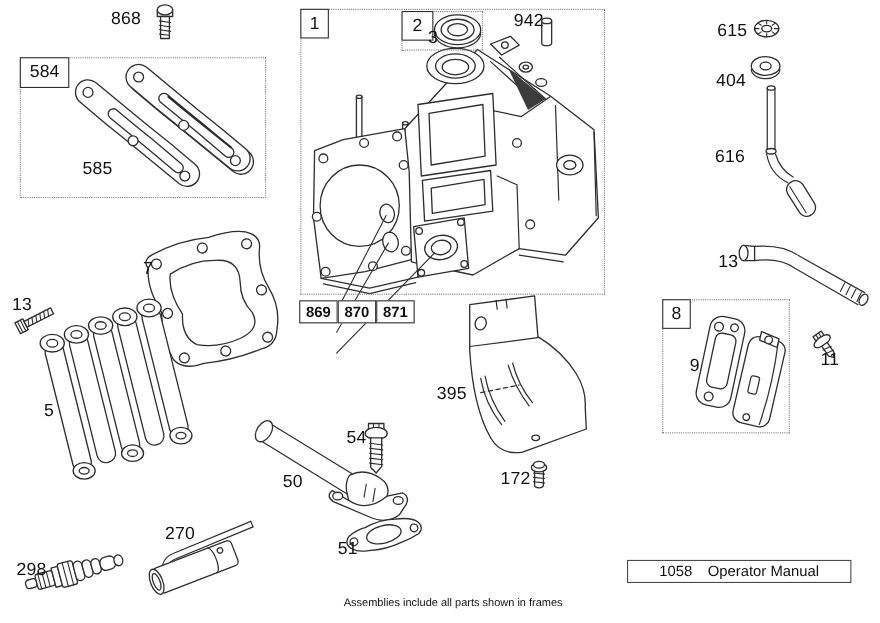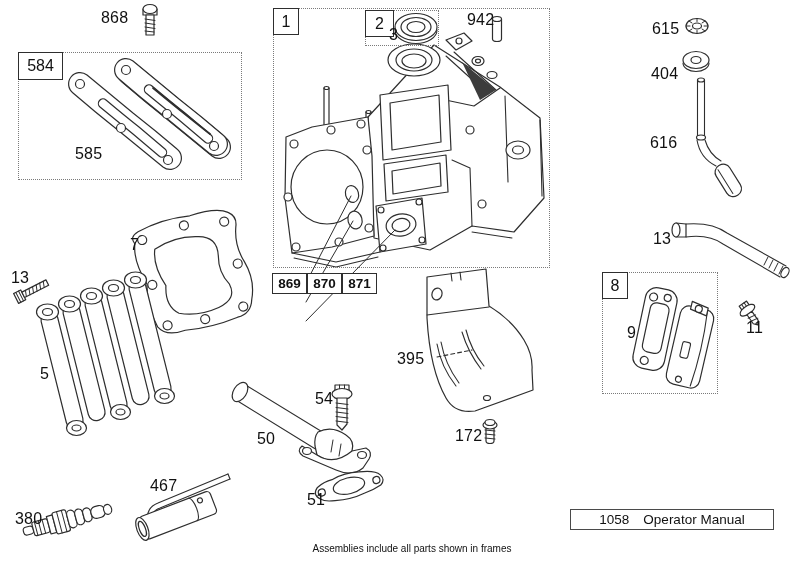--- a/index.html
+++ b/index.html
@@ -313,22 +313,22 @@
     <div class="refbox">869</div>
     <div class="refbox">870</div>
     <div class="refbox">871</div>
   </div>
 
   <span class="callout" style="left:101px;top:10px">868</span>
   <span class="callout" style="left:75px;top:146px">585</span>
   <span class="callout" style="left:130px;top:237px">7</span>
   <span class="callout" style="left:11px;top:270px">13</span>
   <span class="callout" style="left:40px;top:366px">5</span>
-  <span class="callout" style="left:15px;top:511px">380</span>
-  <span class="callout" style="left:150px;top:478px">467</span>
+  <span class="callout" style="left:15px;top:511px">298</span>
+  <span class="callout" style="left:150px;top:478px">270</span>
   <span class="callout" style="left:389px;top:27px">3</span>
   <span class="callout" style="left:467px;top:12px">942</span>
   <span class="callout" style="left:397px;top:351px">395</span>
   <span class="callout" style="left:455px;top:428px">172</span>
   <span class="callout" style="left:315px;top:391px">54</span>
   <span class="callout" style="left:257px;top:431px">50</span>
   <span class="callout" style="left:307px;top:492px">51</span>
   <span class="callout" style="left:652px;top:21px">615</span>
   <span class="callout" style="left:651px;top:66px">404</span>
   <span class="callout" style="left:650px;top:135px">616</span>

